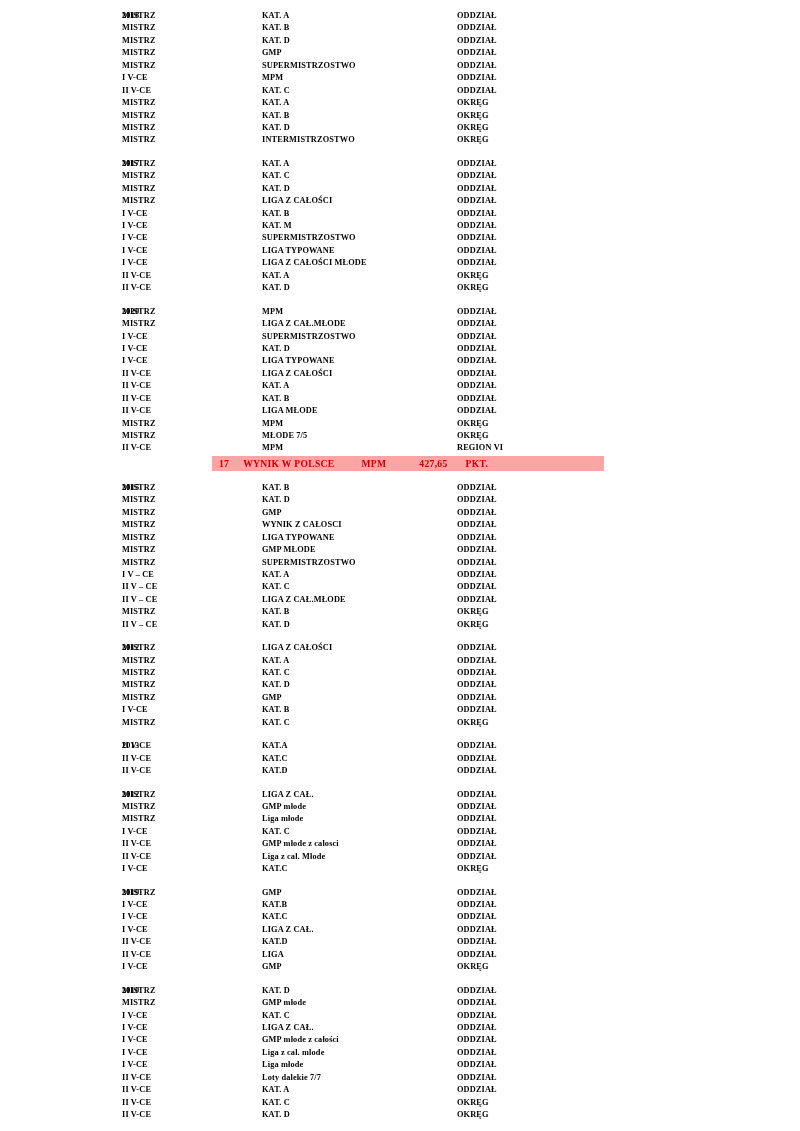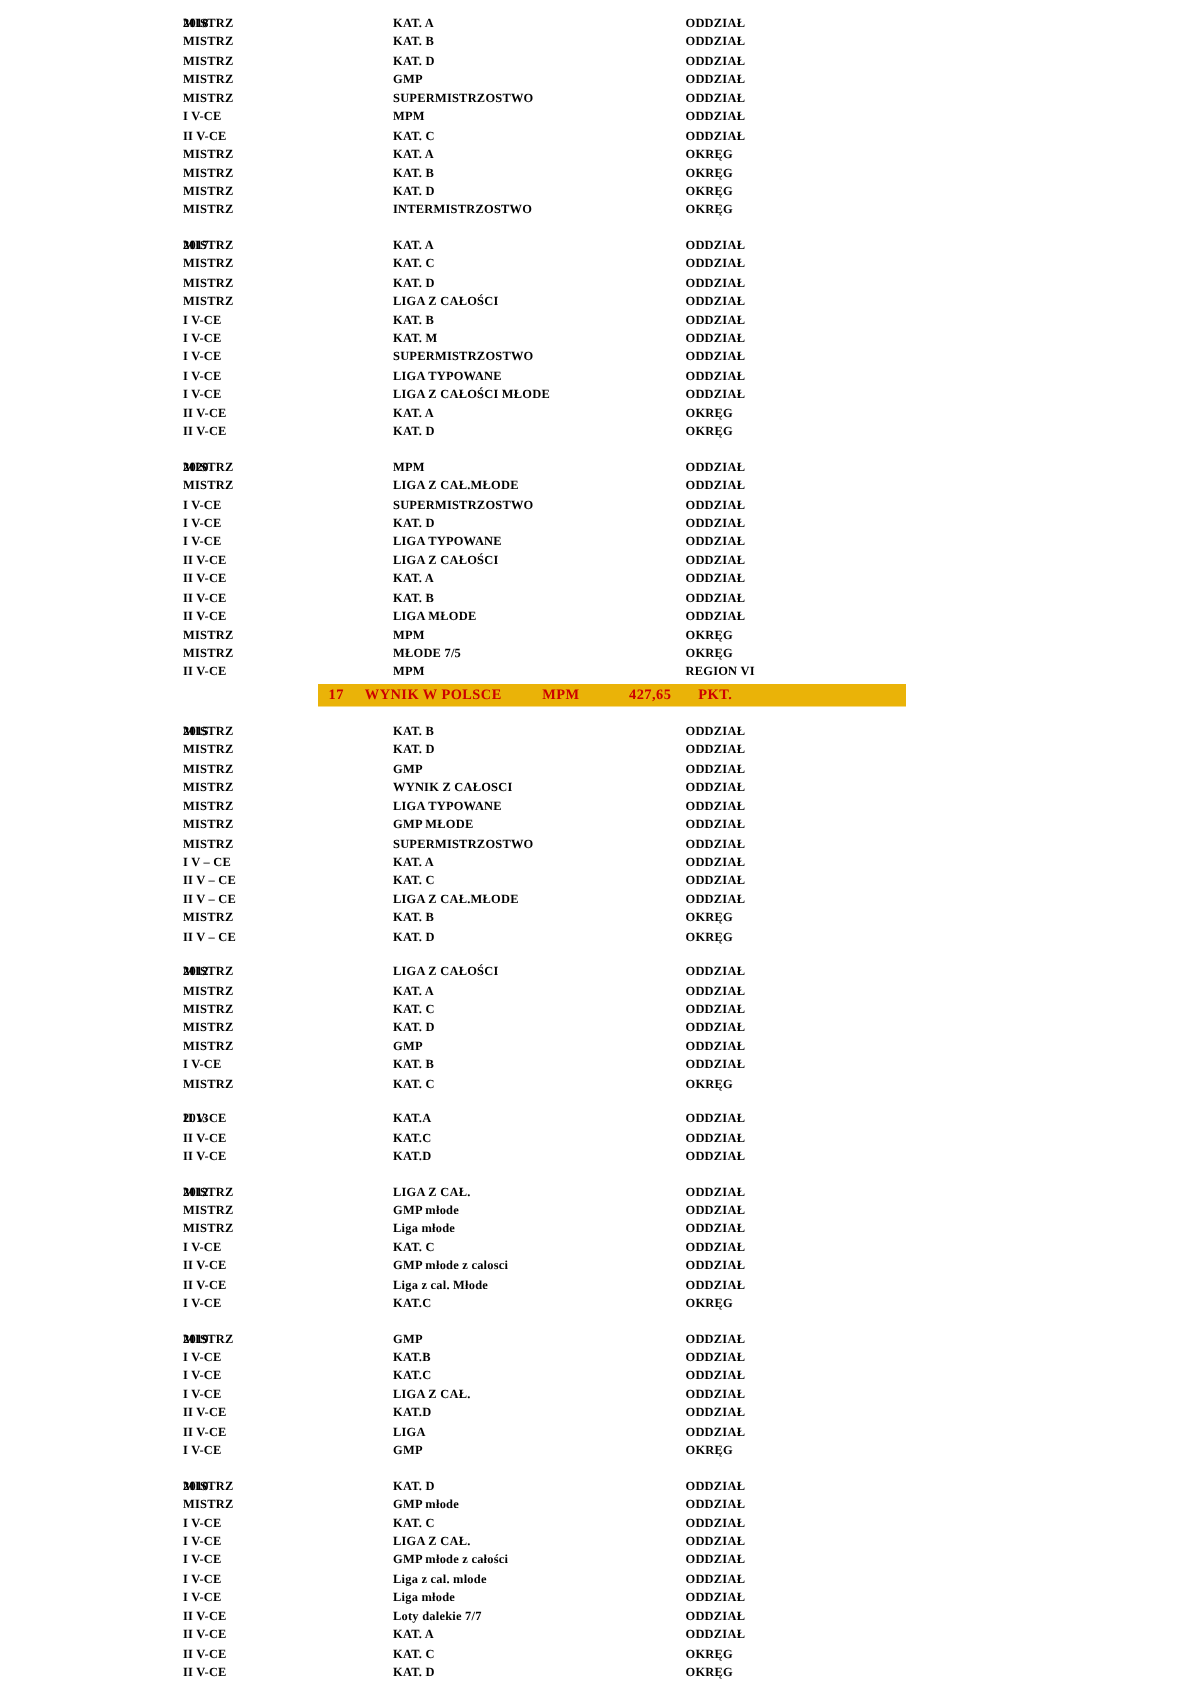--- a/index.html
+++ b/index.html
@@ -65,21 +65,21 @@
     height: 16px;
     display: block;
     position: relative;
   }
   .banner {
     position: absolute;
     left: 212px;
     top: 0;
     width: 392px;
     height: 15px;
-    background: #eab308;
+    background: #fca5a5;
     color: #cc0000;
     font-size: 9.6px;
     font-weight: bold;
     display: flex;
     align-items: center;
     letter-spacing: 0.3px;
   }
   .banner .b-num { margin-left: 7px; }
   .banner .b-text { margin-left: 14px; }
   .banner .b-disc { margin-left: 27px; }

